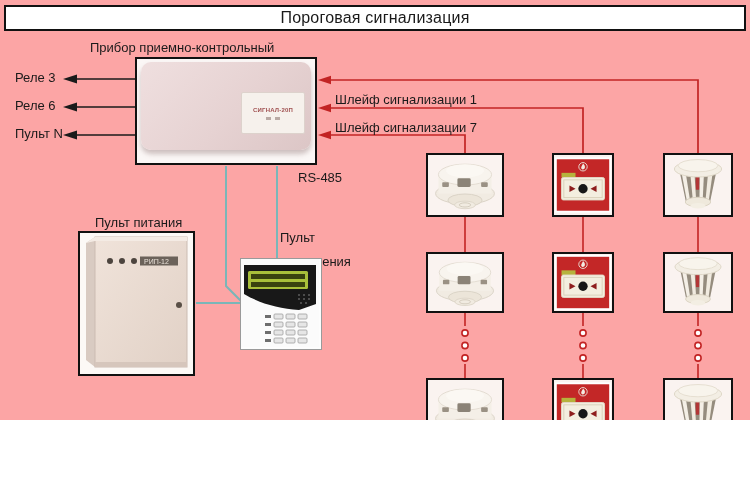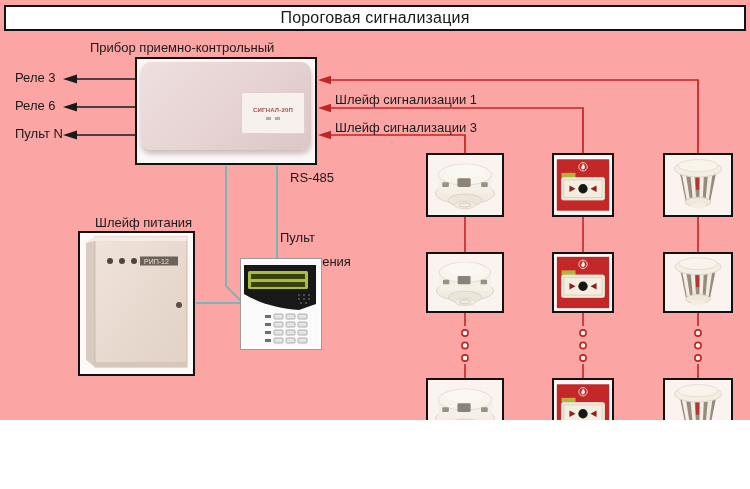--- a/index.html
+++ b/index.html
@@ -176,25 +176,25 @@
           </span>
       </div>
     </div>
   </div>
 
   <div class="abs lbl relay" style="top:71px">Реле 3</div>
   <div class="abs lbl relay" style="top:99px">Реле 6</div>
   <div class="abs lbl relay" style="top:127px">Пульт N</div>
 
   <div class="abs lbl loop-lbl" style="top:65px">Шлейф сигнализации 1</div>
-  <div class="abs lbl loop-lbl" style="top:93px">Шлейф сигнализации 3</div>
-
-  <div class="abs lbl" style="left:290px;top:171px">RS-485</div>
-
-  <div class="abs lbl" style="left:95px;top:216px">Шлейф питания</div>
+  <div class="abs lbl loop-lbl" style="top:93px">Шлейф сигнализации 7</div>
+
+  <div class="abs lbl" style="left:298px;top:171px">RS-485</div>
+
+  <div class="abs lbl" style="left:95px;top:216px">Пульт питания</div>
   <div id="psu-frame" class="abs photo">
     <svg width="113" height="141" viewBox="0 0 113 141">
       <polygon points="6,10 15,4 15,134 6,127" fill="#d9cbc2"></polygon>
       <rect x="15" y="4" width="92" height="130" fill="url(#beige)" stroke="#cbbcb2" stroke-width="1"></rect>
       <polygon points="6,10 15,4 107,4 107,8 15,8" fill="#f4ebe4"></polygon>
       <circle cx="30" cy="28" r="3" fill="#4c443e"></circle>
       <circle cx="42" cy="28" r="3" fill="#4c443e"></circle>
       <circle cx="54" cy="28" r="3" fill="#4c443e"></circle>
       <rect x="60" y="23.5" width="38" height="9" fill="#6b625a"></rect>
       <text x="64" y="31" font-size="7" fill="#e8e0d8" font-family="Liberation Sans, sans-serif">РИП-12</text>

